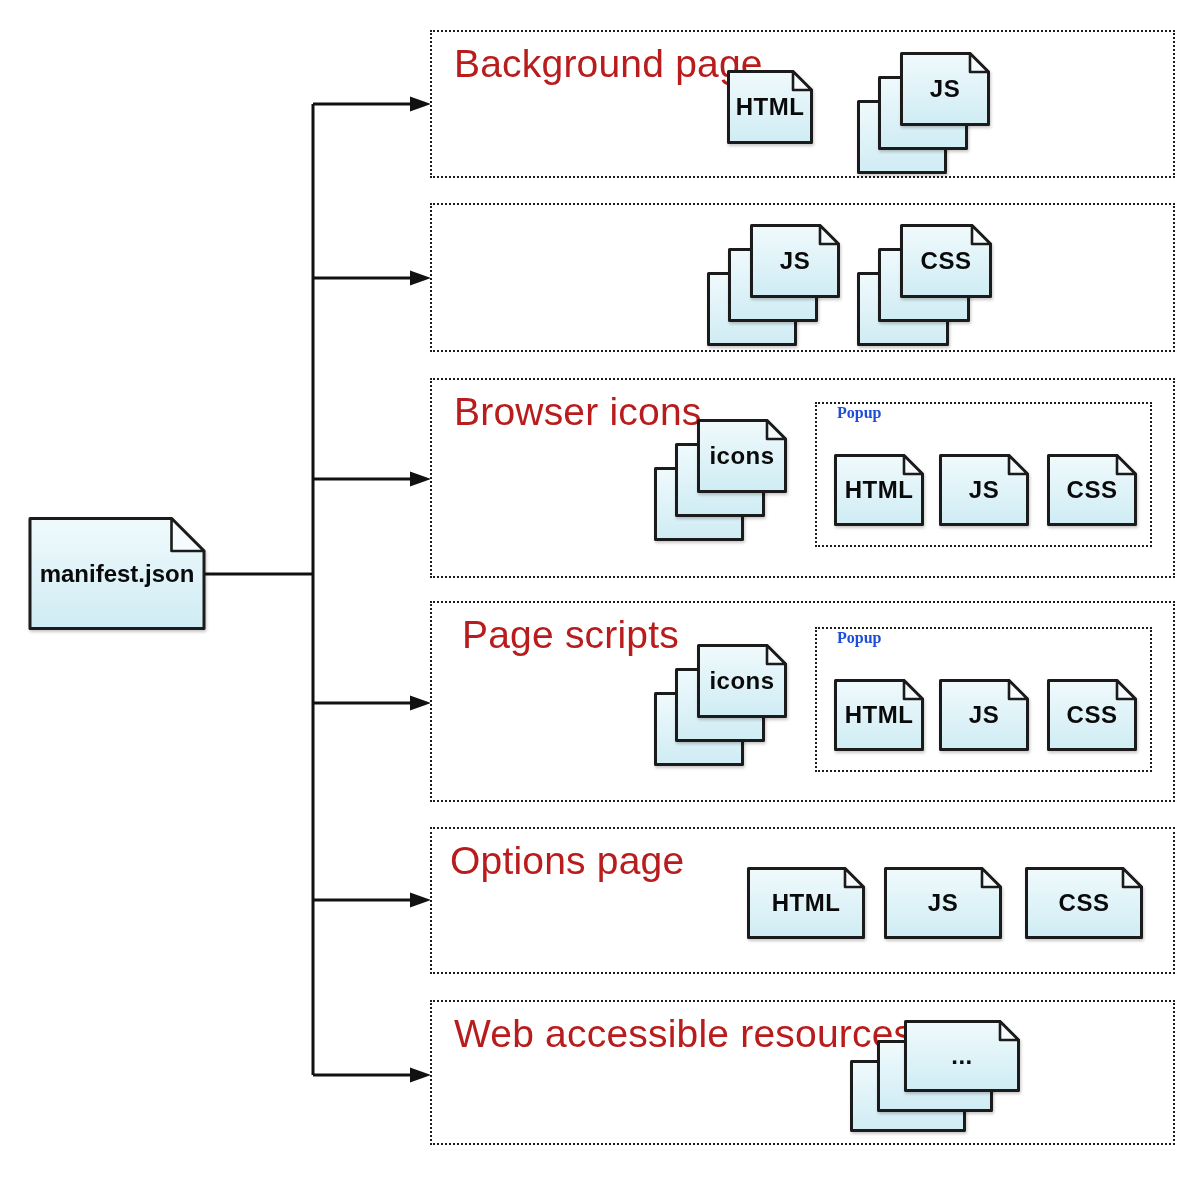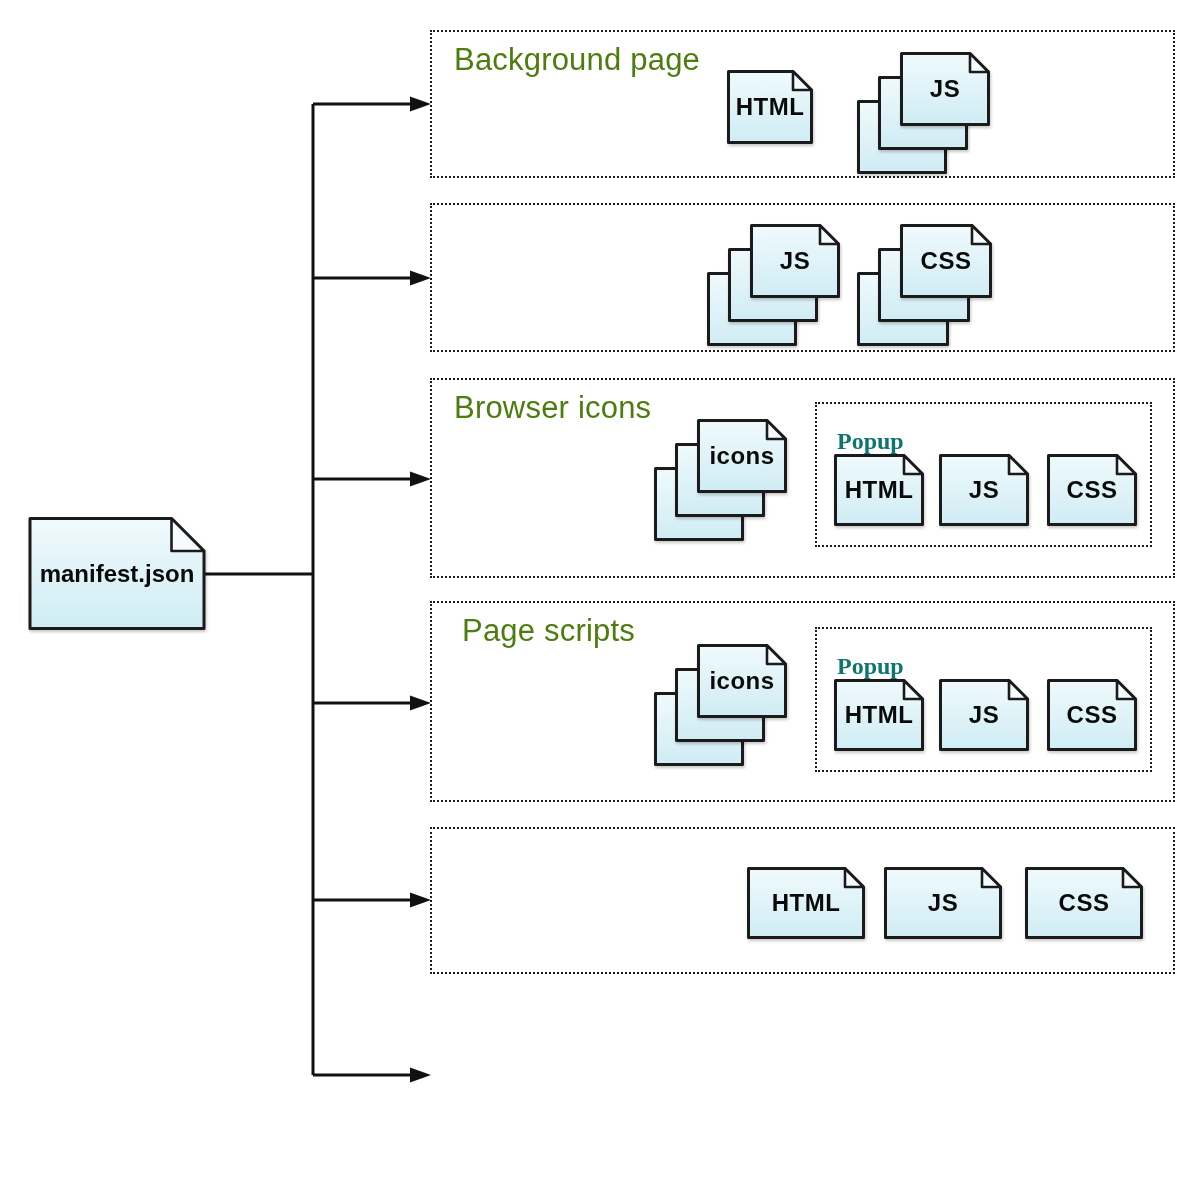--- a/index.html
+++ b/index.html
@@ -7,28 +7,28 @@
     position:relative;width:1200px;height:1200px;background:#ffffff;overflow:hidden;
     font-family:"Liberation Sans", sans-serif;
   }
   .lines-svg{position:absolute;left:0;top:0;width:1200px;height:1200px;pointer-events:none;}
   .section{
     position:absolute;left:430px;width:745px;box-sizing:border-box;
     border:2px dotted #1c1c1c;background:#ffffff;
   }
   .section-title{
     position:absolute;left:22px;top:10px;
-    font-size:31px;color:#4d7c0f;letter-spacing:0.2px;white-space:nowrap;
+    font-size:39px;color:#b91c1c;letter-spacing:0.2px;white-space:nowrap;
   }
   .popup{
     position:absolute;box-sizing:border-box;border:2px dotted #1c1c1c;background:#ffffff;
   }
   .popup-title{
-    position:absolute;left:20px;top:24px;
-    font-family:"Liberation Serif", serif;font-weight:bold;font-size:24px;color:#0f766e;
+    position:absolute;left:20px;top:0;
+    font-family:"Liberation Serif", serif;font-weight:bold;font-size:16px;color:#1d4ed8;
   }
   .doc{
     position:absolute;display:flex;align-items:center;justify-content:center;
     filter:drop-shadow(1.5px 2px 1.5px rgba(0,0,0,0.22));
   }
   .doc-svg{position:absolute;left:0;top:0;width:100%;height:100%;}
   .doc-label{
     position:relative;z-index:1;font-weight:bold;font-size:24px;color:#0a0a0a;
     letter-spacing:0.5px;white-space:nowrap;
   }
@@ -248,20 +248,21 @@
           <svg viewBox="0 0 90 72" class="doc-svg">
             <path d="M1.5 1.5 L70 1.5 L88.5 20 L88.5 70.5 L1.5 70.5 Z" fill="url(#docGrad)" stroke="#1b1b1b" stroke-width="3" stroke-linejoin="round"></path>
             <path d="M70 1.5 L70 20 L88.5 20 Z" fill="#f6fcfd" stroke="#1b1b1b" stroke-width="2.6" stroke-linejoin="round"></path>
           </svg>
         <span class="doc-label">CSS</span>
       </div>
     </div>
   </div>
 
   <div class="section" style="top:827px;height:147px">
+    <div class="section-title" style="left:18px">Options page</div>
     <div class="doc" style="left:315px;top:38px;width:118px;height:72px">
         <svg viewBox="0 0 118 72" class="doc-svg">
           <path d="M1.5 1.5 L98 1.5 L116.5 20 L116.5 70.5 L1.5 70.5 Z" fill="url(#docGrad)" stroke="#1b1b1b" stroke-width="3" stroke-linejoin="round"></path>
           <path d="M98 1.5 L98 20 L116.5 20 Z" fill="#f6fcfd" stroke="#1b1b1b" stroke-width="2.6" stroke-linejoin="round"></path>
         </svg>
       <span class="doc-label">HTML</span>
     </div>
     <div class="doc" style="left:452px;top:38px;width:118px;height:72px">
         <svg viewBox="0 0 118 72" class="doc-svg">
           <path d="M1.5 1.5 L98 1.5 L116.5 20 L116.5 70.5 L1.5 70.5 Z" fill="url(#docGrad)" stroke="#1b1b1b" stroke-width="3" stroke-linejoin="round"></path>
@@ -271,14 +272,38 @@
     </div>
     <div class="doc" style="left:593px;top:38px;width:118px;height:72px">
         <svg viewBox="0 0 118 72" class="doc-svg">
           <path d="M1.5 1.5 L98 1.5 L116.5 20 L116.5 70.5 L1.5 70.5 Z" fill="url(#docGrad)" stroke="#1b1b1b" stroke-width="3" stroke-linejoin="round"></path>
           <path d="M98 1.5 L98 20 L116.5 20 Z" fill="#f6fcfd" stroke="#1b1b1b" stroke-width="2.6" stroke-linejoin="round"></path>
         </svg>
       <span class="doc-label">CSS</span>
     </div>
   </div>
 
+  <div class="section" style="top:1000px;height:145px">
+    <div class="section-title">Web accessible resources</div>
+    <div class="stack" style="left:418px;top:18px;width:170px;height:112px">
+      <div class="doc" style="left:0;top:40px;width:116px;height:72px">
+          <svg viewBox="0 0 116 72" class="doc-svg">
+            <path d="M1.5 1.5 L96 1.5 L114.5 20 L114.5 70.5 L1.5 70.5 Z" fill="url(#docGrad)" stroke="#1b1b1b" stroke-width="3" stroke-linejoin="round"></path>
+            <path d="M96 1.5 L96 20 L114.5 20 Z" fill="#f6fcfd" stroke="#1b1b1b" stroke-width="2.6" stroke-linejoin="round"></path>
+          </svg>
+        </div>
+      <div class="doc" style="left:27px;top:20px;width:116px;height:72px">
+          <svg viewBox="0 0 116 72" class="doc-svg">
+            <path d="M1.5 1.5 L96 1.5 L114.5 20 L114.5 70.5 L1.5 70.5 Z" fill="url(#docGrad)" stroke="#1b1b1b" stroke-width="3" stroke-linejoin="round"></path>
+            <path d="M96 1.5 L96 20 L114.5 20 Z" fill="#f6fcfd" stroke="#1b1b1b" stroke-width="2.6" stroke-linejoin="round"></path>
+          </svg>
+        </div>
+      <div class="doc" style="left:54px;top:0;width:116px;height:72px">
+          <svg viewBox="0 0 116 72" class="doc-svg">
+            <path d="M1.5 1.5 L96 1.5 L114.5 20 L114.5 70.5 L1.5 70.5 Z" fill="url(#docGrad)" stroke="#1b1b1b" stroke-width="3" stroke-linejoin="round"></path>
+            <path d="M96 1.5 L96 20 L114.5 20 Z" fill="#f6fcfd" stroke="#1b1b1b" stroke-width="2.6" stroke-linejoin="round"></path>
+          </svg>
+        <span class="doc-label">...</span>
+      </div>
+    </div>
+  </div>
 
 </div>
 
 </body></html>

